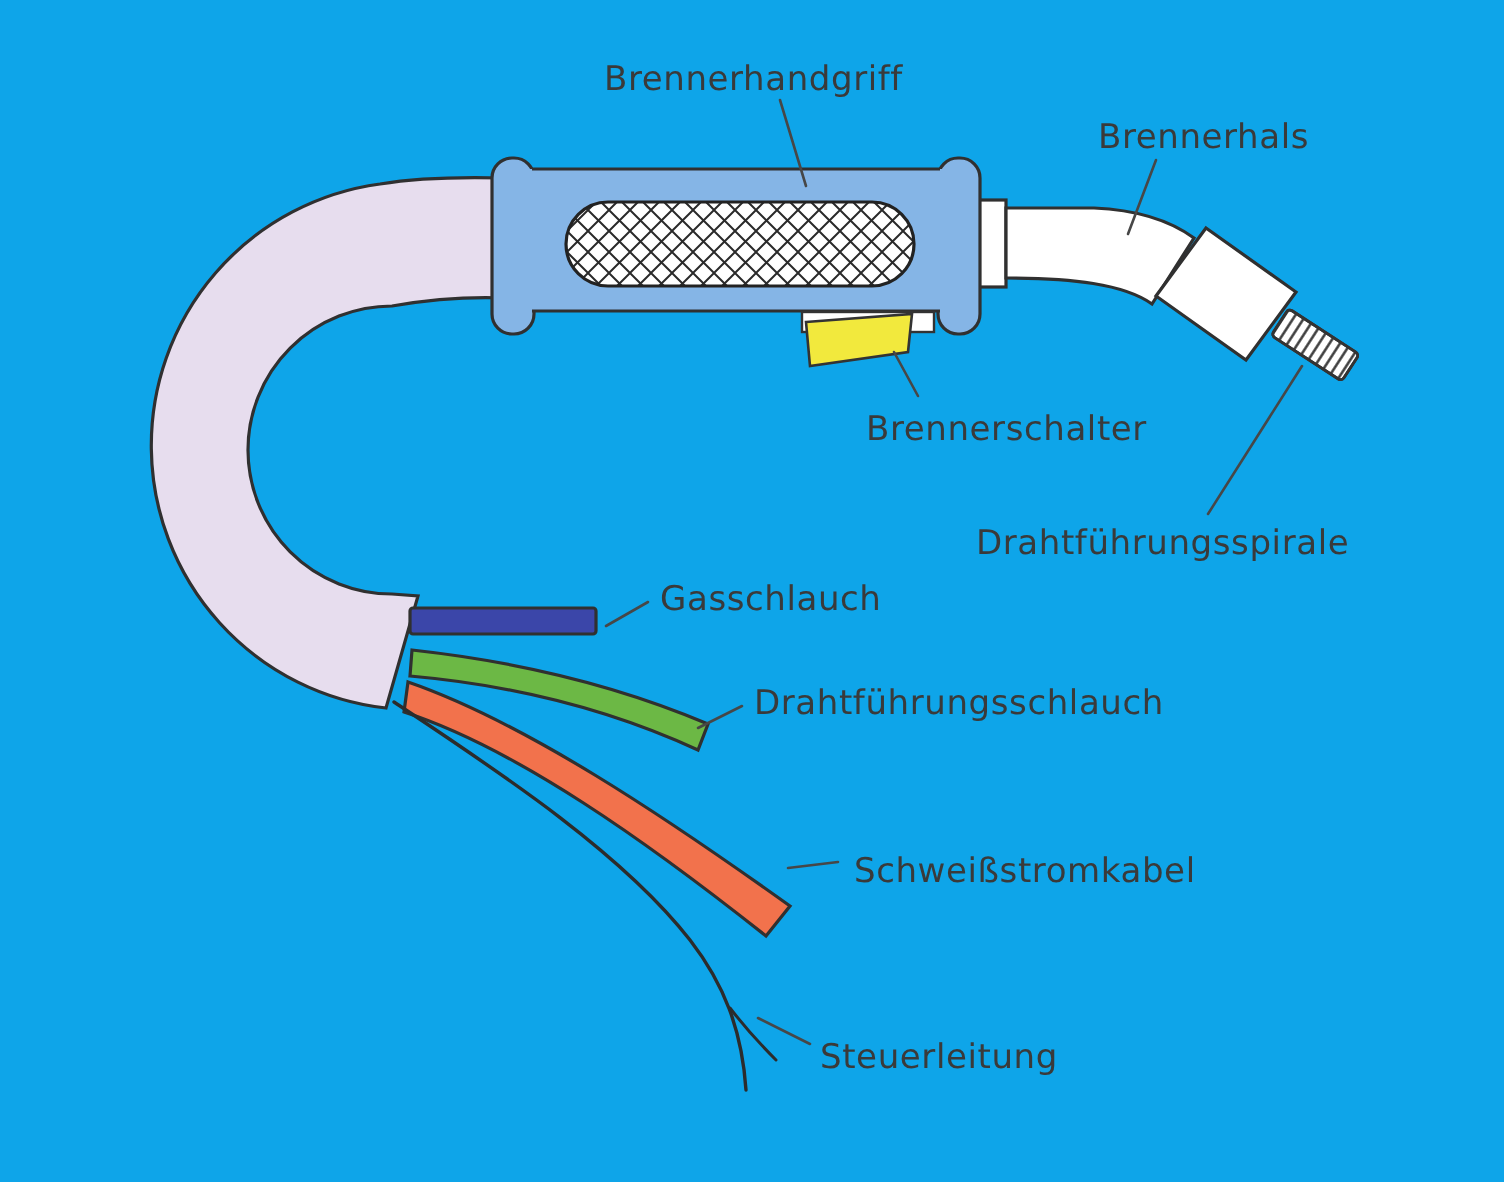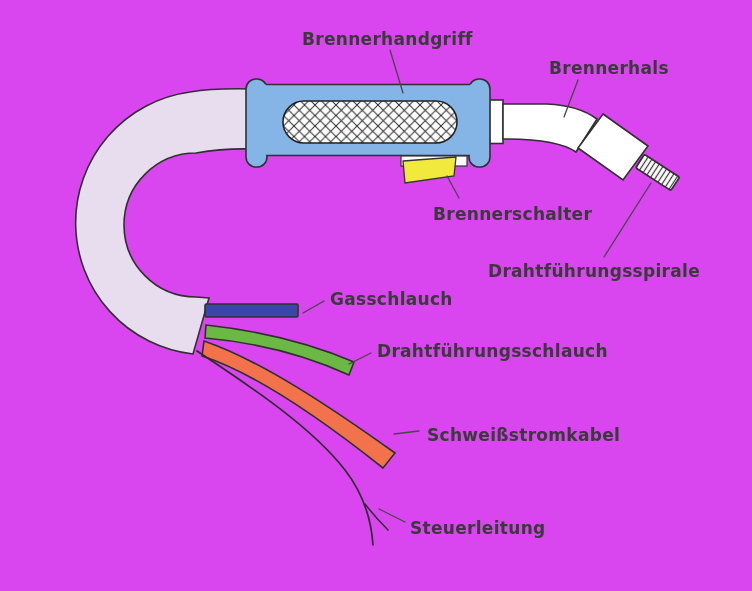--- a/index.html
+++ b/index.html
@@ -4,23 +4,22 @@
 <style>
   html, body {
     margin: 0;
     padding: 0;
     background: #ffffff;
   }
   .stage {
     position: relative;
     width: 752px;
     height: 591px;
-    background: #d946ef;
+    background: #0ea5e9;
     overflow: hidden;
-    font-weight: bold;
   }
   .lbl {
     font-family: "DejaVu Sans", sans-serif;
     font-size: 17px;
     letter-spacing: 0.3px;
     fill: #3a3a3a;
   }
   .outline {
     stroke: #303030;
     stroke-width: 1.6;

